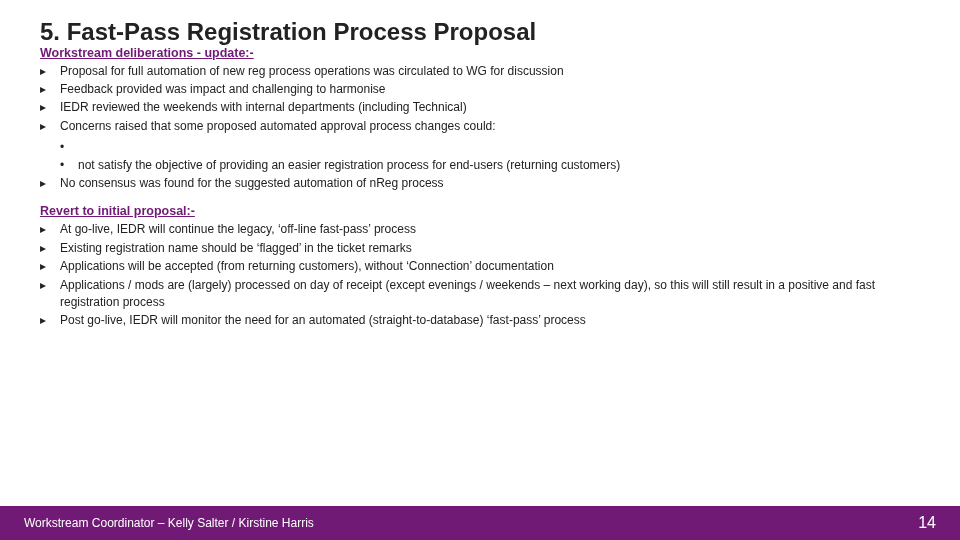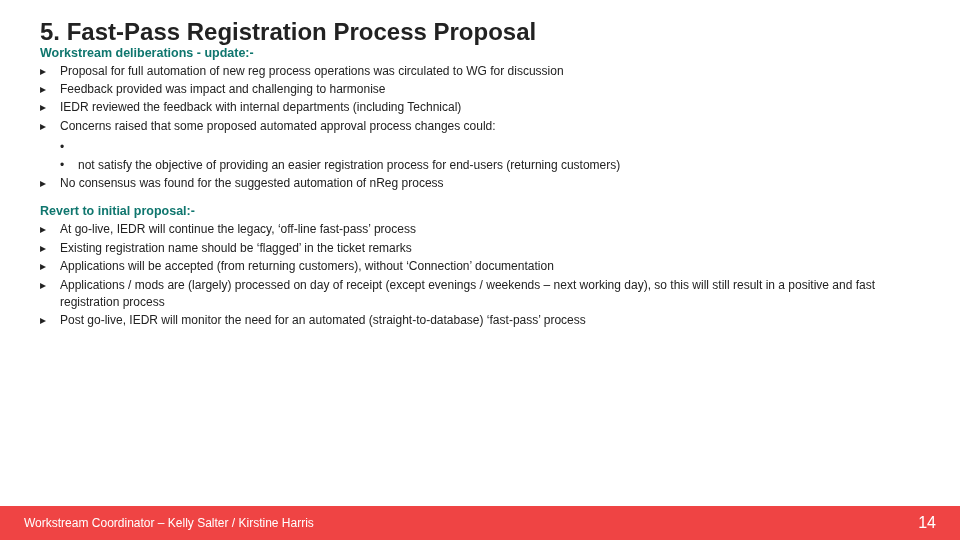--- a/index.html
+++ b/index.html
@@ -40,22 +40,23 @@
     .subtitle {
       font-size: 14px;
       color: #444444;
       text-align: center;
       margin-bottom: 12px;
     }
 
     .section-label {
       font-size: 12.5px;
       font-weight: bold;
-      color: #0f766e;
+      color: #701a75;
       margin-bottom: 3px;
+      text-decoration: underline;
     }
 
     .bullet-list {
       list-style: none;
       margin-bottom: 4px;
     }
 
     .bullet-list > li {
       font-size: 12px;
       color: #222222;
@@ -94,21 +95,21 @@
     .sub-bullet-list li .dot {
       margin-right: 6px;
       min-width: 12px;
     }
 
     .spacer {
       height: 8px;
     }
 
     .footer {
-      background: #ef4444;
+      background: #701a75;
       height: 34px;
       display: flex;
       align-items: center;
       justify-content: space-between;
       padding: 0 24px;
     }
 
     .footer-text {
       font-size: 12px;
       color: #ffffff;
@@ -133,21 +134,21 @@
       <li>
         <span class="arrow">▸</span>
         <span class="text">Proposal for full automation of new reg process operations was circulated to WG for discussion</span>
       </li>
       <li>
         <span class="arrow">▸</span>
         <span class="text">Feedback provided was impact and challenging to harmonise</span>
       </li>
       <li>
         <span class="arrow">▸</span>
-        <span class="text">IEDR reviewed the feedback with internal departments (including Technical)</span>
+        <span class="text">IEDR reviewed the weekends with internal departments (including Technical)</span>
       </li>
       <li>
         <span class="arrow">▸</span>
         <span class="text">Concerns raised that some proposed automated approval process changes could:</span>
       </li>
     </ul>
 
     <ul class="sub-bullet-list">
       <li>
         <span class="dot">•</span>

